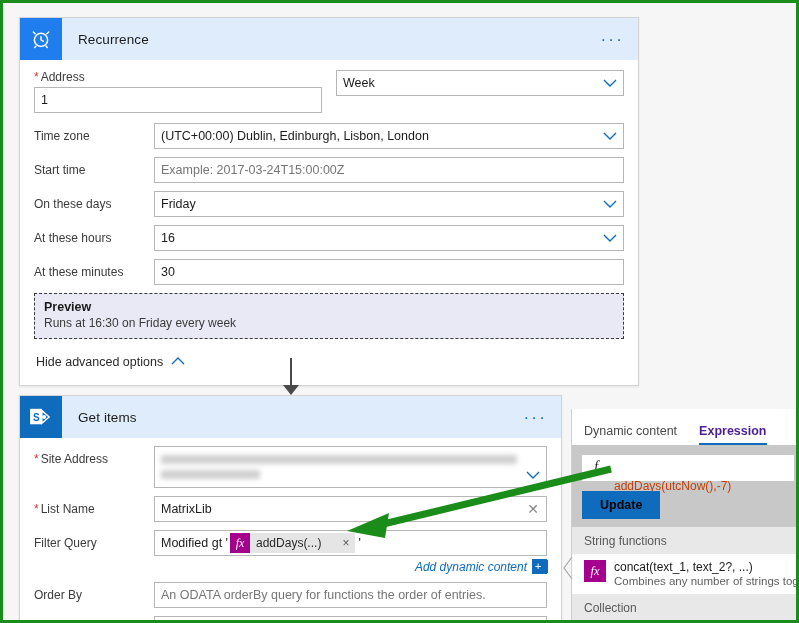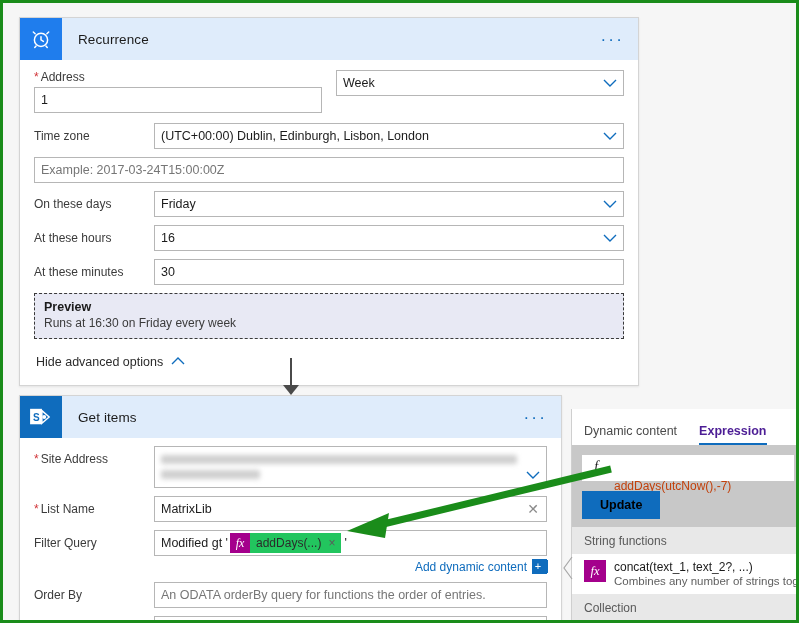--- a/index.html
+++ b/index.html
@@ -190,28 +190,28 @@
     font-style: italic;
     font-family: "Liberation Serif", serif;
     font-size: 12px;
     width: 20px; height: 20px;
     display: inline-flex;
     align-items: center;
     justify-content: center;
     margin-left: 2px;
   }
   .chip {
-    background: #22c55e;
+    background: #e5e5e5;
     color: #2b2b2b;
     font-size: 12px;
     height: 20px;
     display: inline-flex;
     align-items: center;
     padding: 0 6px;
-    gap: 7px;
+    gap: 21px;
   }
   .chip-x { color: #5a5a5a; cursor: pointer; font-size: 12px; }
 
   .add-dyn {
     display: flex;
     align-items: center;
     justify-content: flex-end;
     gap: 5px;
     font-size: 12px;
     color: #0f6cbd;
@@ -394,20 +394,21 @@
             <span>(UTC+00:00) Dublin, Edinburgh, Lisbon, London</span>
             <span class="chev">
               <svg width="14" height="9" viewBox="0 0 14 9" fill="none" stroke="#0f6cbd" stroke-width="1.4">
                   <path d="M1 1 L7 7 L13 1"></path>
                 </svg>
             </span>
           </div>
         </div>
 
         <div class="row">
+          <div class="row-label">Start time</div>
           <div class="field placeholder">
             <span>Example: 2017-03-24T15:00:00Z</span>
           </div>
         </div>
 
         <div class="row">
           <div class="row-label">On these days</div>
           <div class="field">
             <span>Friday</span>
             <span class="chev">
@@ -502,21 +503,21 @@
               <span class="fx-badge">fx</span>
               <span class="chip">
                 <span>addDays(...)</span>
                 <span class="chip-x">×</span>
               </span>
               <span style="margin-left:3px;">'</span>
             </div>
           </div>
         </div>
 
-        <div class="row" style="margin-bottom:2px;">
+        <div class="row" style="margin-bottom:2px;font-style:italic;">
           <div class="row-label"></div>
           <div style="flex:1;">
             <div class="add-dyn">
               <span>Add dynamic content</span>
               <span class="plus-box">+</span>
             </div>
           </div>
         </div>
 
         <div class="row">

